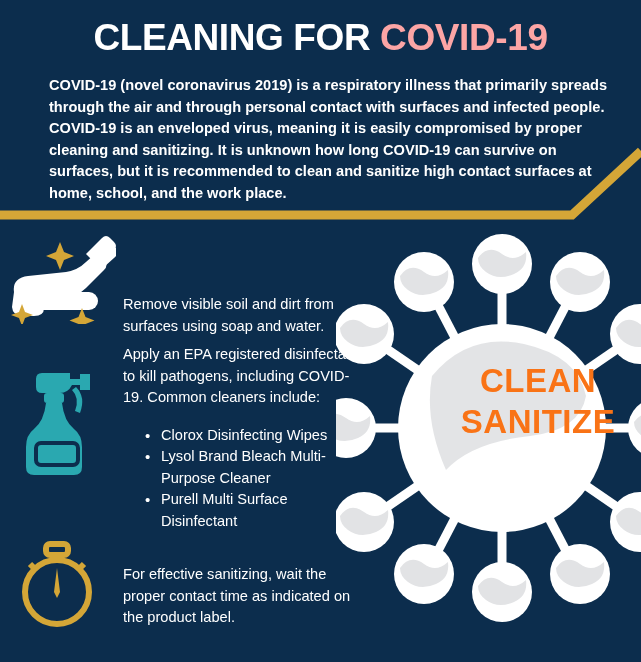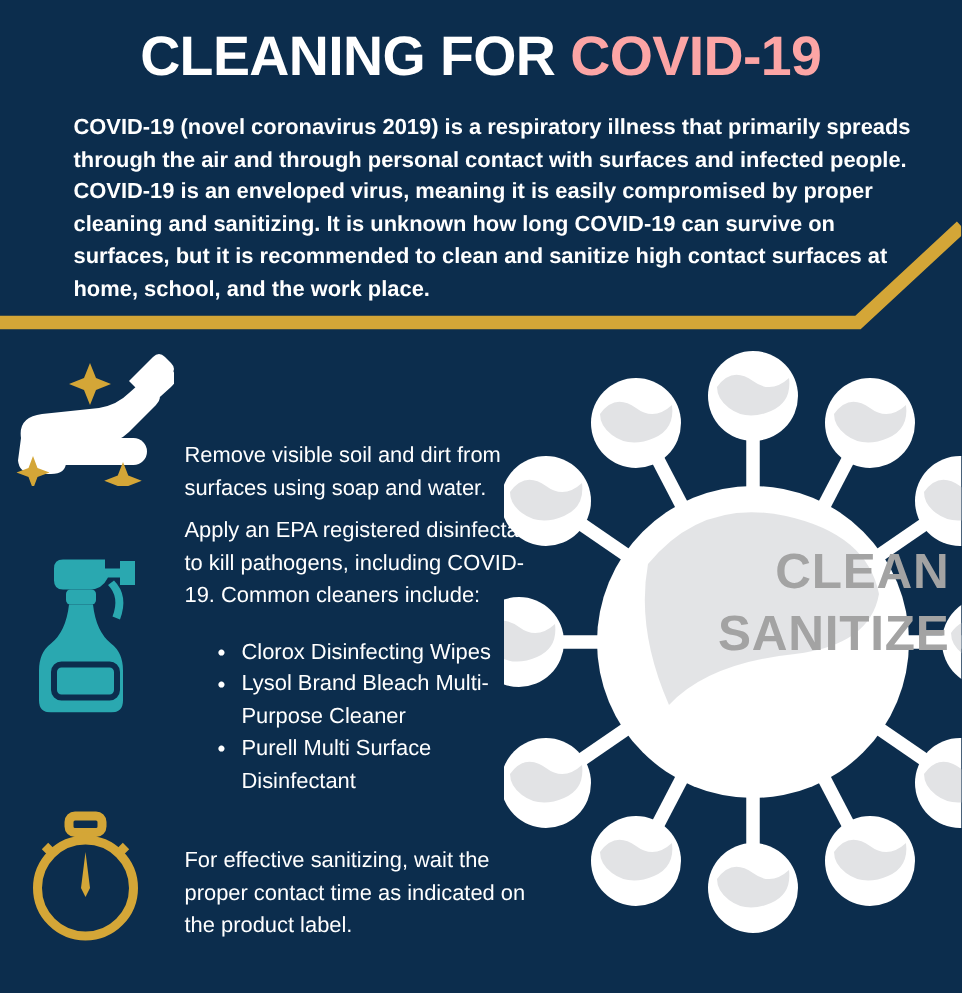--- a/index.html
+++ b/index.html
@@ -92,22 +92,22 @@
     top: 228px;
     width: 316px;
     height: 400px;
     z-index: 1;
   }
   #virus-label {
     position: absolute;
     left: 443px;
     top: 360px;
     width: 190px;
-    text-align: right;
-    color: #a3a3a3;
+    text-align: center;
+    color: #f97316;
     font-size: 33px;
     font-weight: bold;
     line-height: 41px;
     letter-spacing: 0.5px;
     z-index: 3;
     pointer-events: none;
   }
 </style>
 </head>
 <body>

